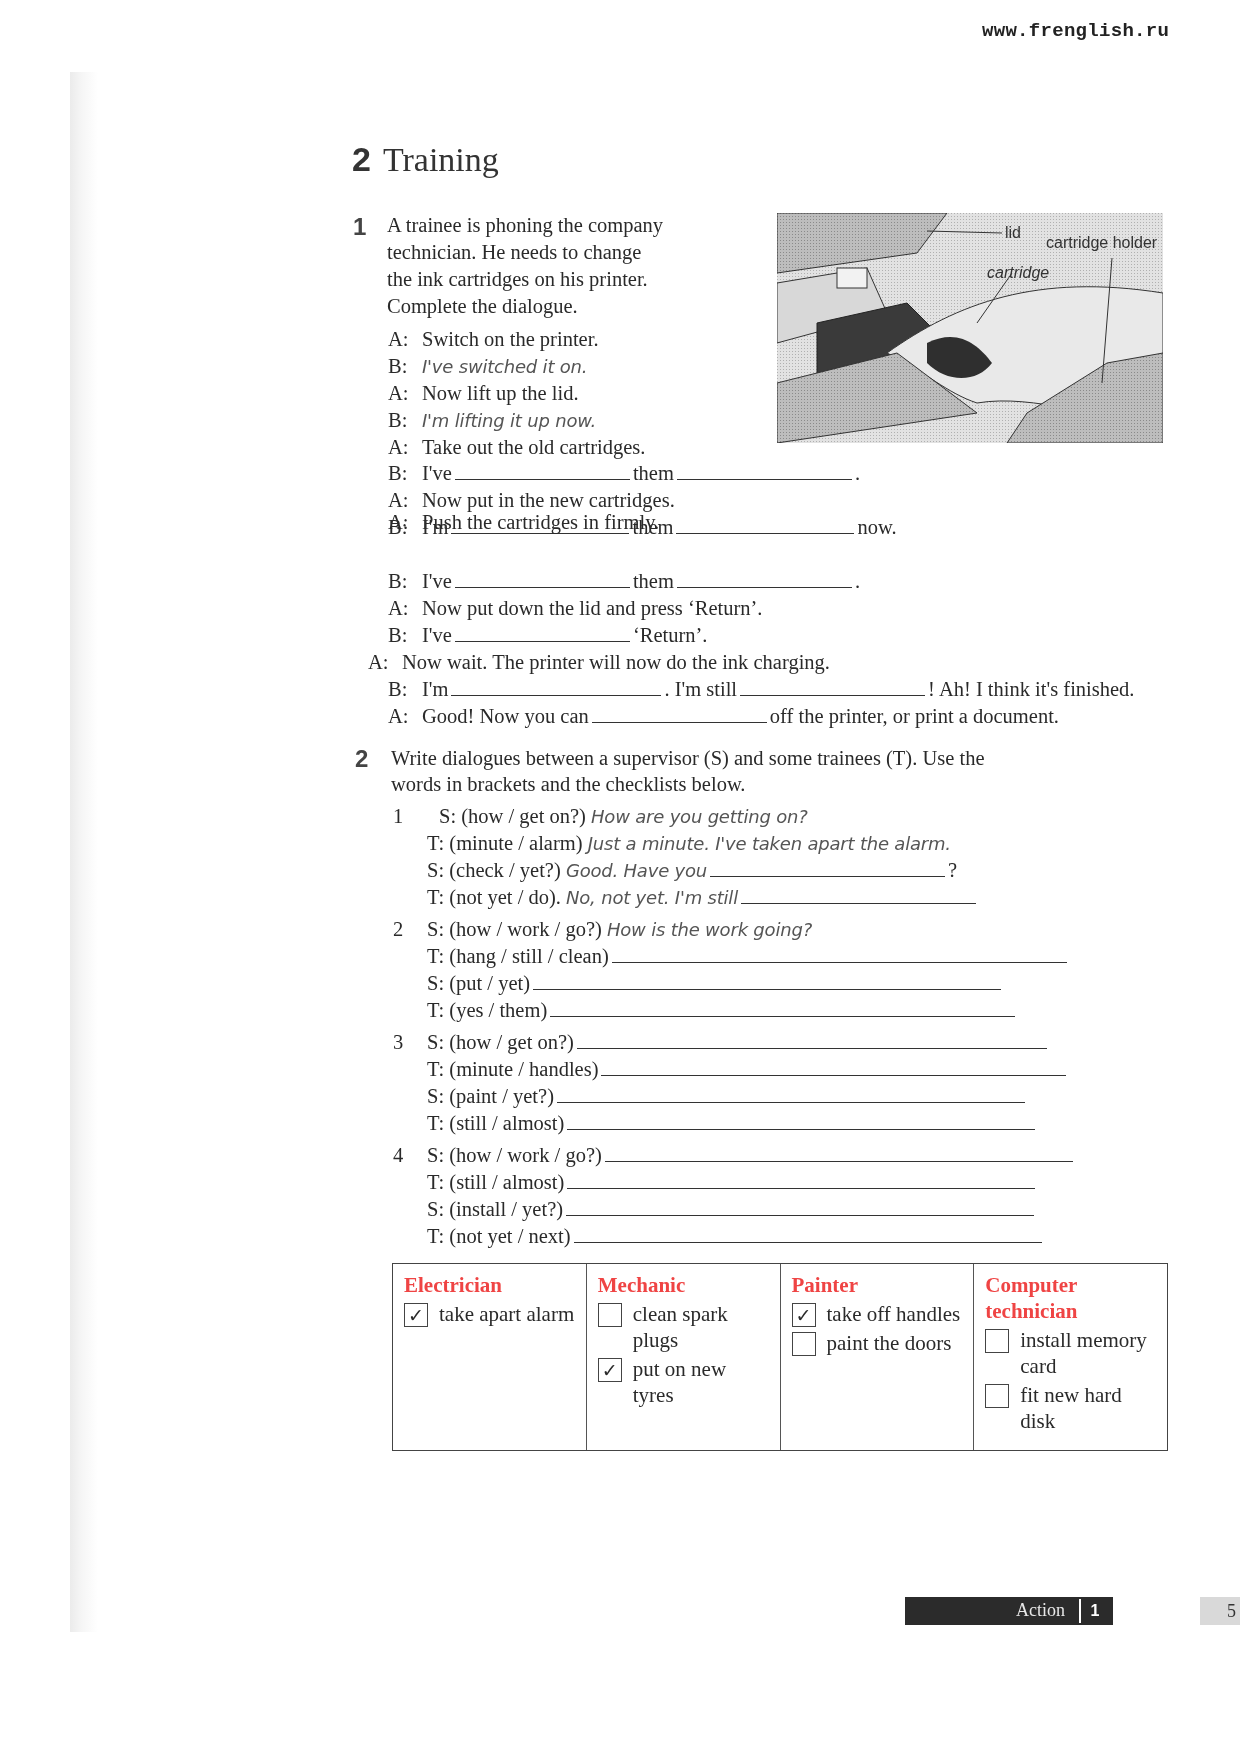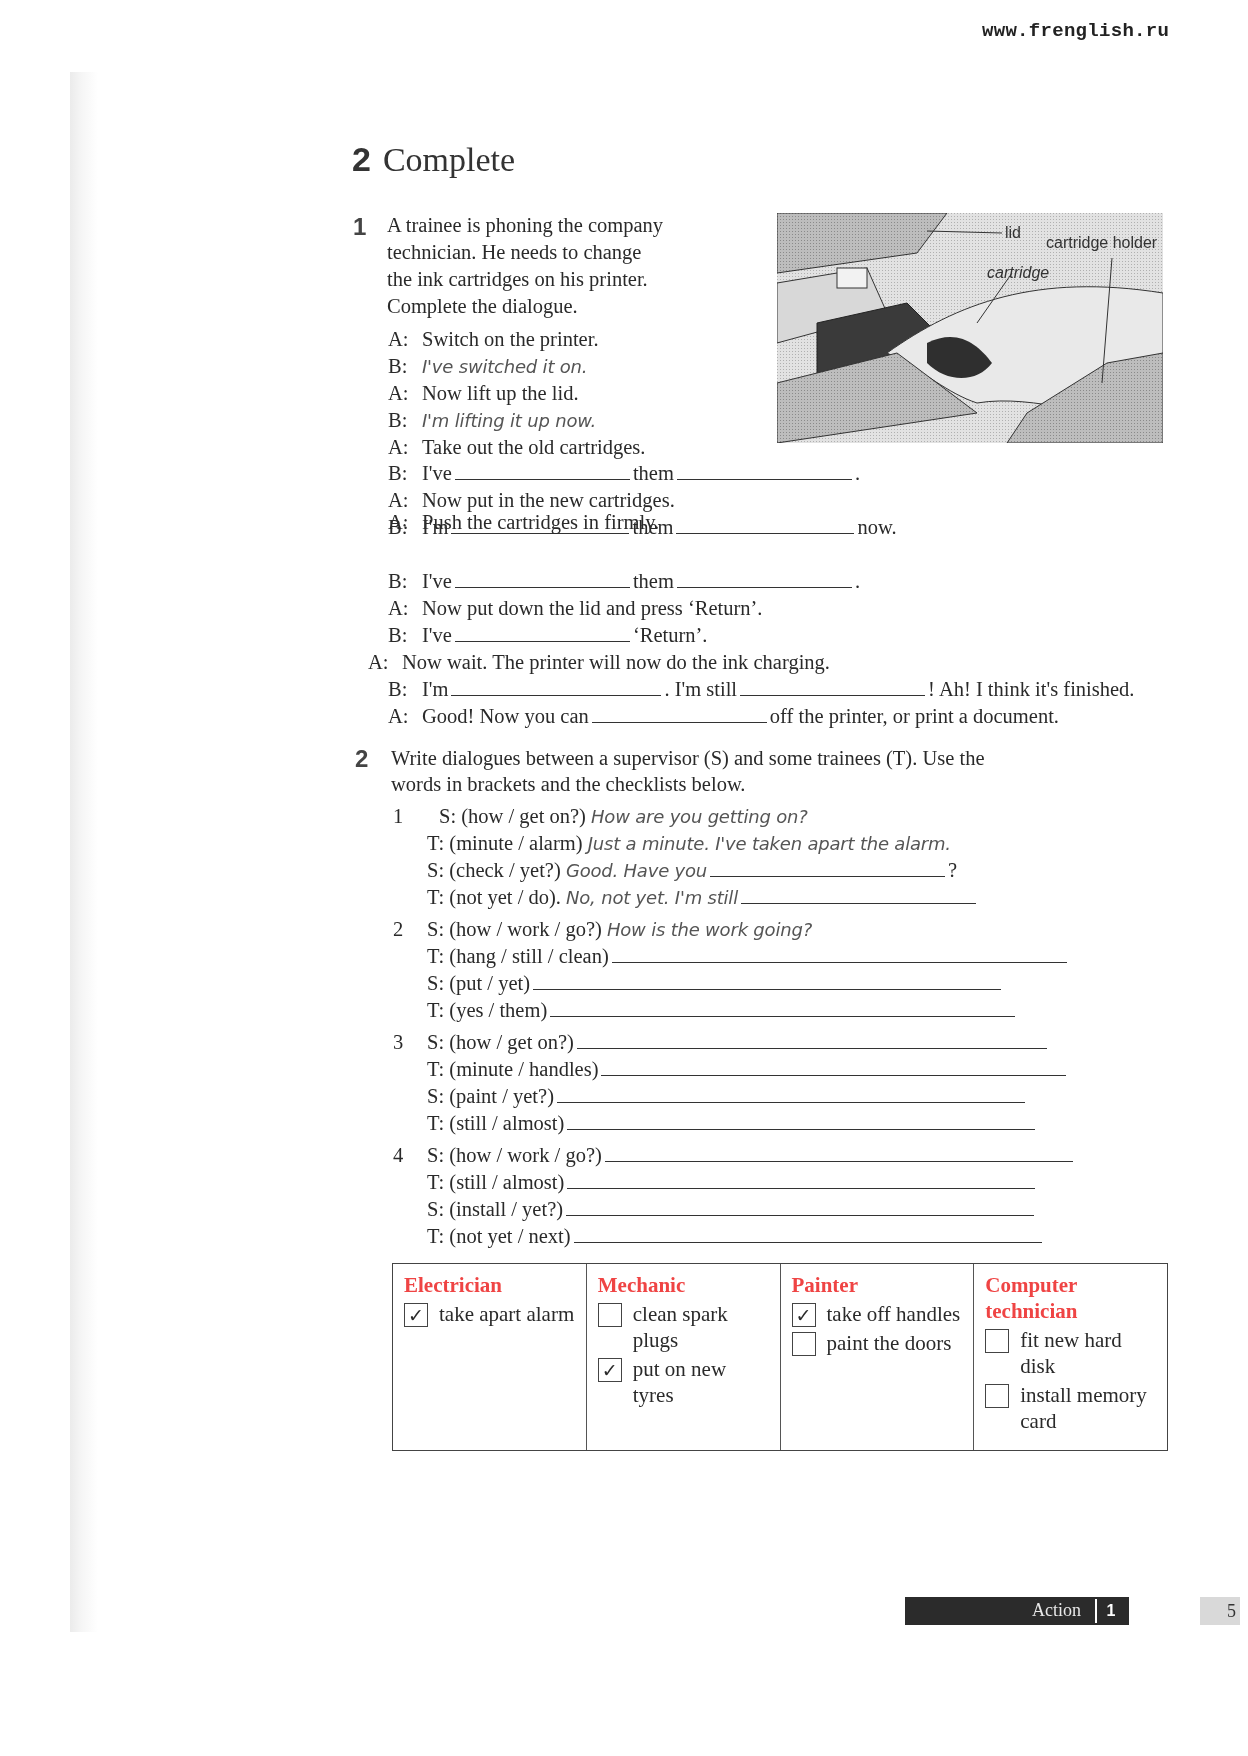--- a/index.html
+++ b/index.html
@@ -20,36 +20,36 @@
   .plabel { position: absolute; font-family: "Liberation Sans", "DejaVu Sans", sans-serif; font-size: 16px; color: #333; }
   .plabel.it { font-style: italic; }
   .checklist { position: absolute; left: 392px; top: 1263px; width: 774px; height: 186px;
     border: 1.5px solid #444; display: flex; }
   .col { flex: 1; border-right: 1.5px solid #555; padding: 8px 10px 0 11px; box-sizing: border-box; }
   .col:last-child { border-right: none; }
   .col-title { font-weight: bold; font-size: 21px; line-height: 26px; color: #ef4444; }
   .task { display: flex; margin-top: 3px; font-size: 21px; line-height: 26px; }
   .cbox { width: 24px; height: 24px; border: 1.5px solid #444; box-sizing: border-box; flex: none;
     margin-right: 11px; margin-top: 2px; font-family: "DejaVu Sans", sans-serif; font-size: 19px; line-height: 22px; text-align: center; }
-  .footer-bar { position: absolute; left: 905px; top: 1597px; width: 224px; height: 28px; background: #2b2b2b; }
+  .footer-bar { position: absolute; left: 905px; top: 1597px; width: 208px; height: 28px; background: #2b2b2b; }
   .footer-label { position: absolute; right: 48px; top: 3px; color: #e8e8e8; font-size: 18px; }
   .footer-num { position: absolute; right: 4px; top: 2px; width: 28px; height: 24px; border-left: 2px solid #fff;
     color: #fff; font-family: "Liberation Sans", "DejaVu Sans", sans-serif; font-weight: bold; font-size: 16px; text-align: center; line-height: 24px; }
   .page-num { position: absolute; left: 1200px; top: 1597px; width: 40px; height: 28px; background: #d9d9d9;
     text-align: right; font-size: 18px; line-height: 28px; padding-right: 4px; box-sizing: border-box; color: #333; }
 </style>
 </head>
 <body>
 
 <div class="edge-shade"></div>
 
 <div class="site-url">www.frenglish.ru</div>
 
 <div class="unit-title">
-  <span class="num">2</span><span>Complete</span>
+  <span class="num">2</span><span>Training</span>
 </div>
 
 <div class="ex-num" style="left:353px;top:213px;">1</div>
 <div class="line" style="left:387px;top:213px;">A trainee is phoning the company</div>
 <div class="line" style="left:387px;top:240px;">technician. He needs to change</div>
 <div class="line" style="left:387px;top:267px;">the ink cartridges on his printer.</div>
 <div class="line" style="left:387px;top:294px;">Complete the dialogue.</div>
 
 <svg class="printer" viewBox="0 0 386 230">
   <defs>
@@ -150,25 +150,25 @@
       </div>
     <div class="task">
         <span class="cbox"></span>
         <span>paint the doors</span>
       </div>
   </div>
   <div class="col">
     <div class="col-title">Computer technician</div>
     <div class="task">
         <span class="cbox"></span>
-        <span>fit new hard disk</span>
+        <span>install memory card</span>
       </div>
     <div class="task">
         <span class="cbox"></span>
-        <span>install memory card</span>
+        <span>fit new hard disk</span>
       </div>
   </div>
 </div>
 
 <div class="footer-bar">
   <span class="footer-label">Action</span>
   <span class="footer-num">1</span>
 </div>
 <div class="page-num">5</div>
 

